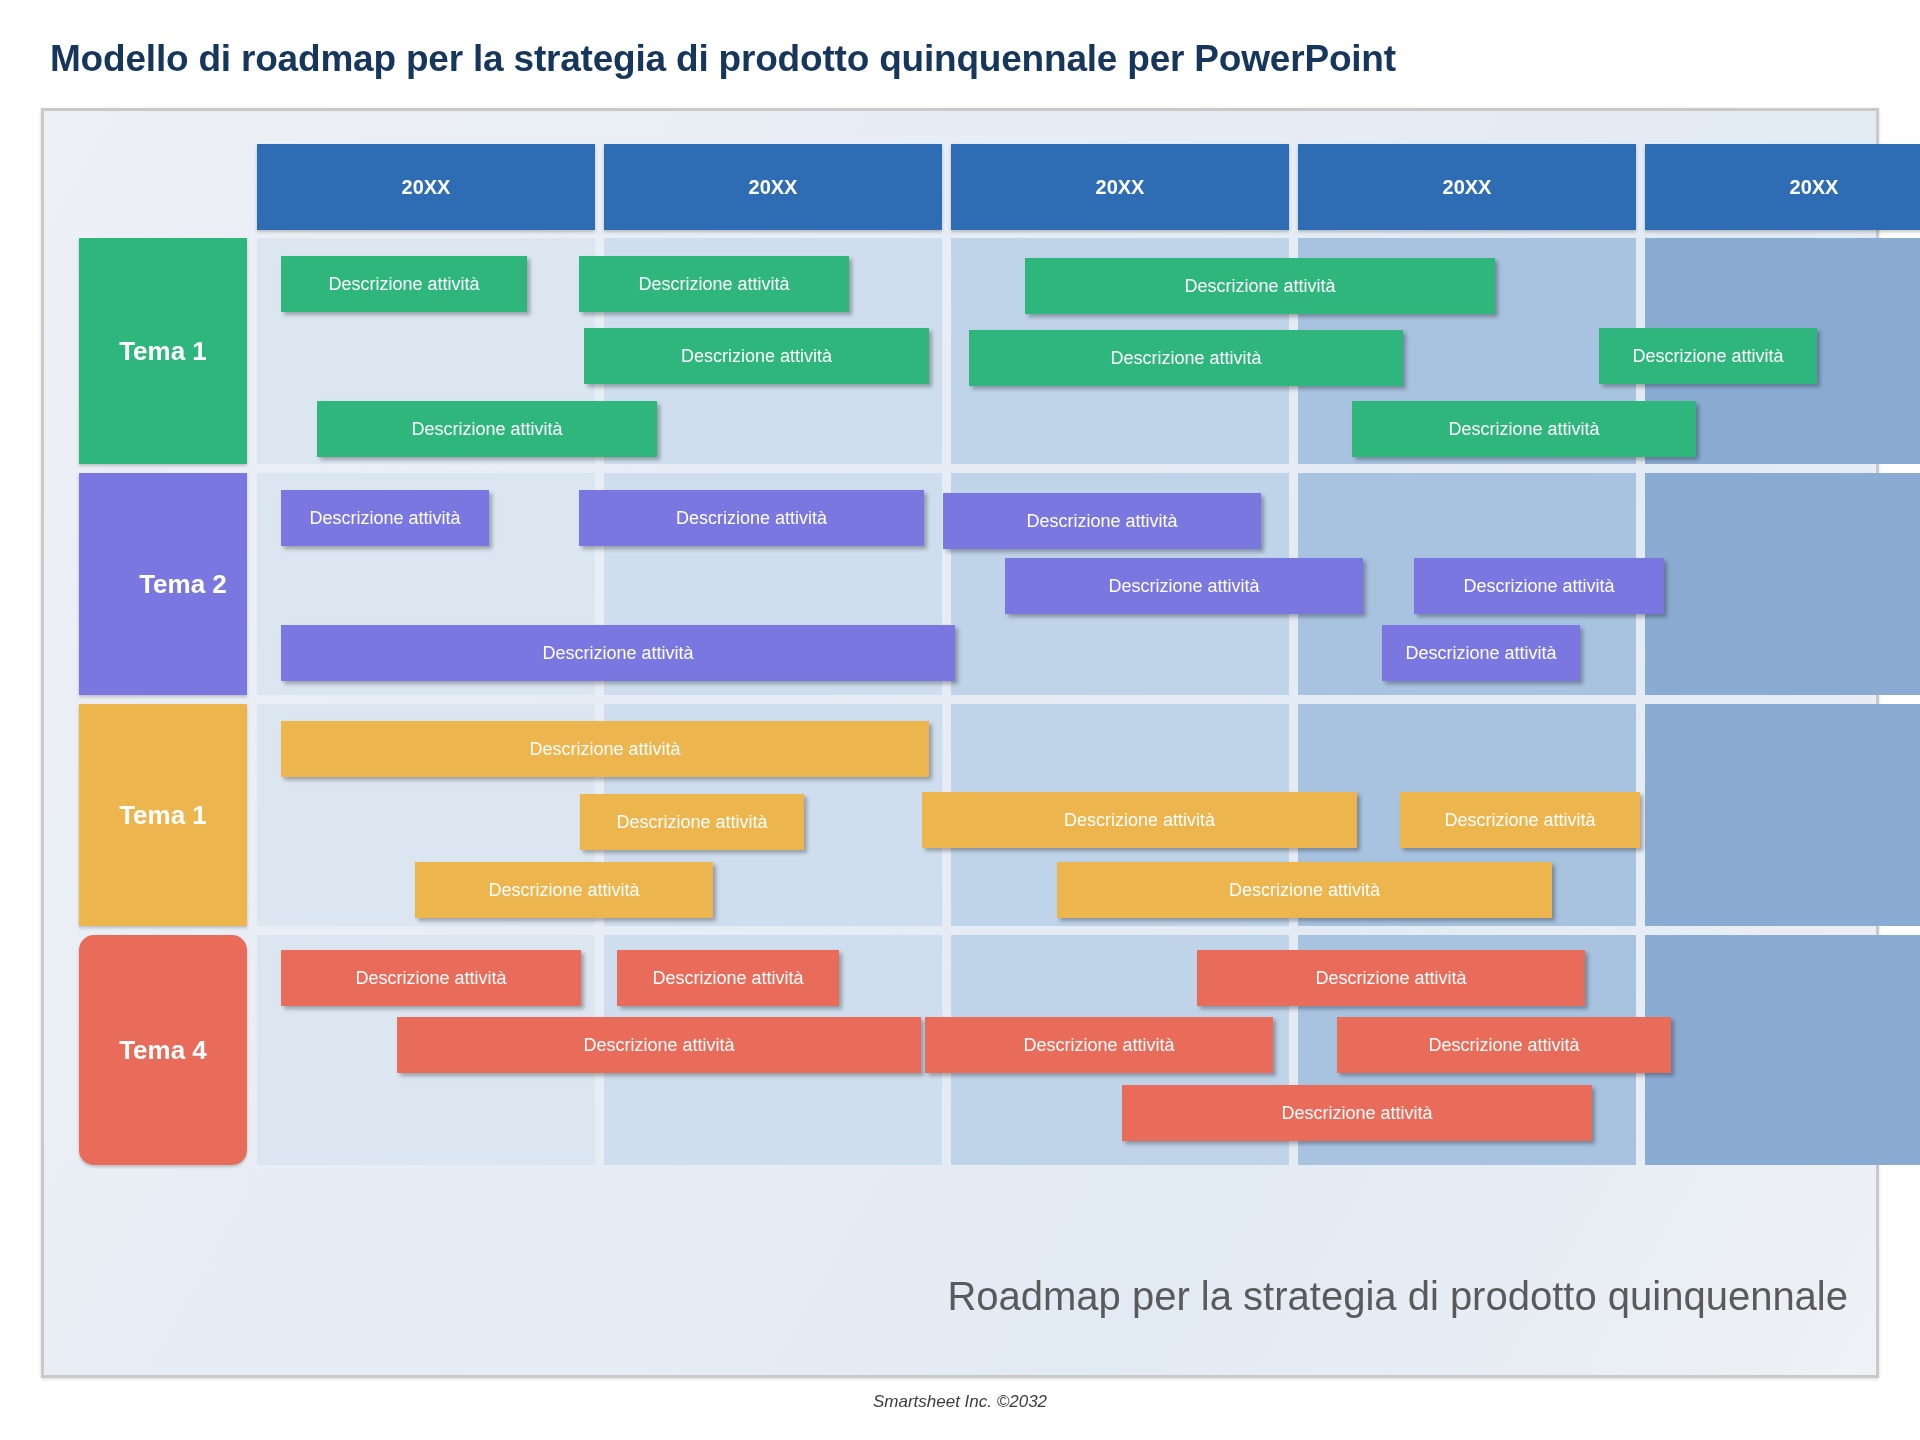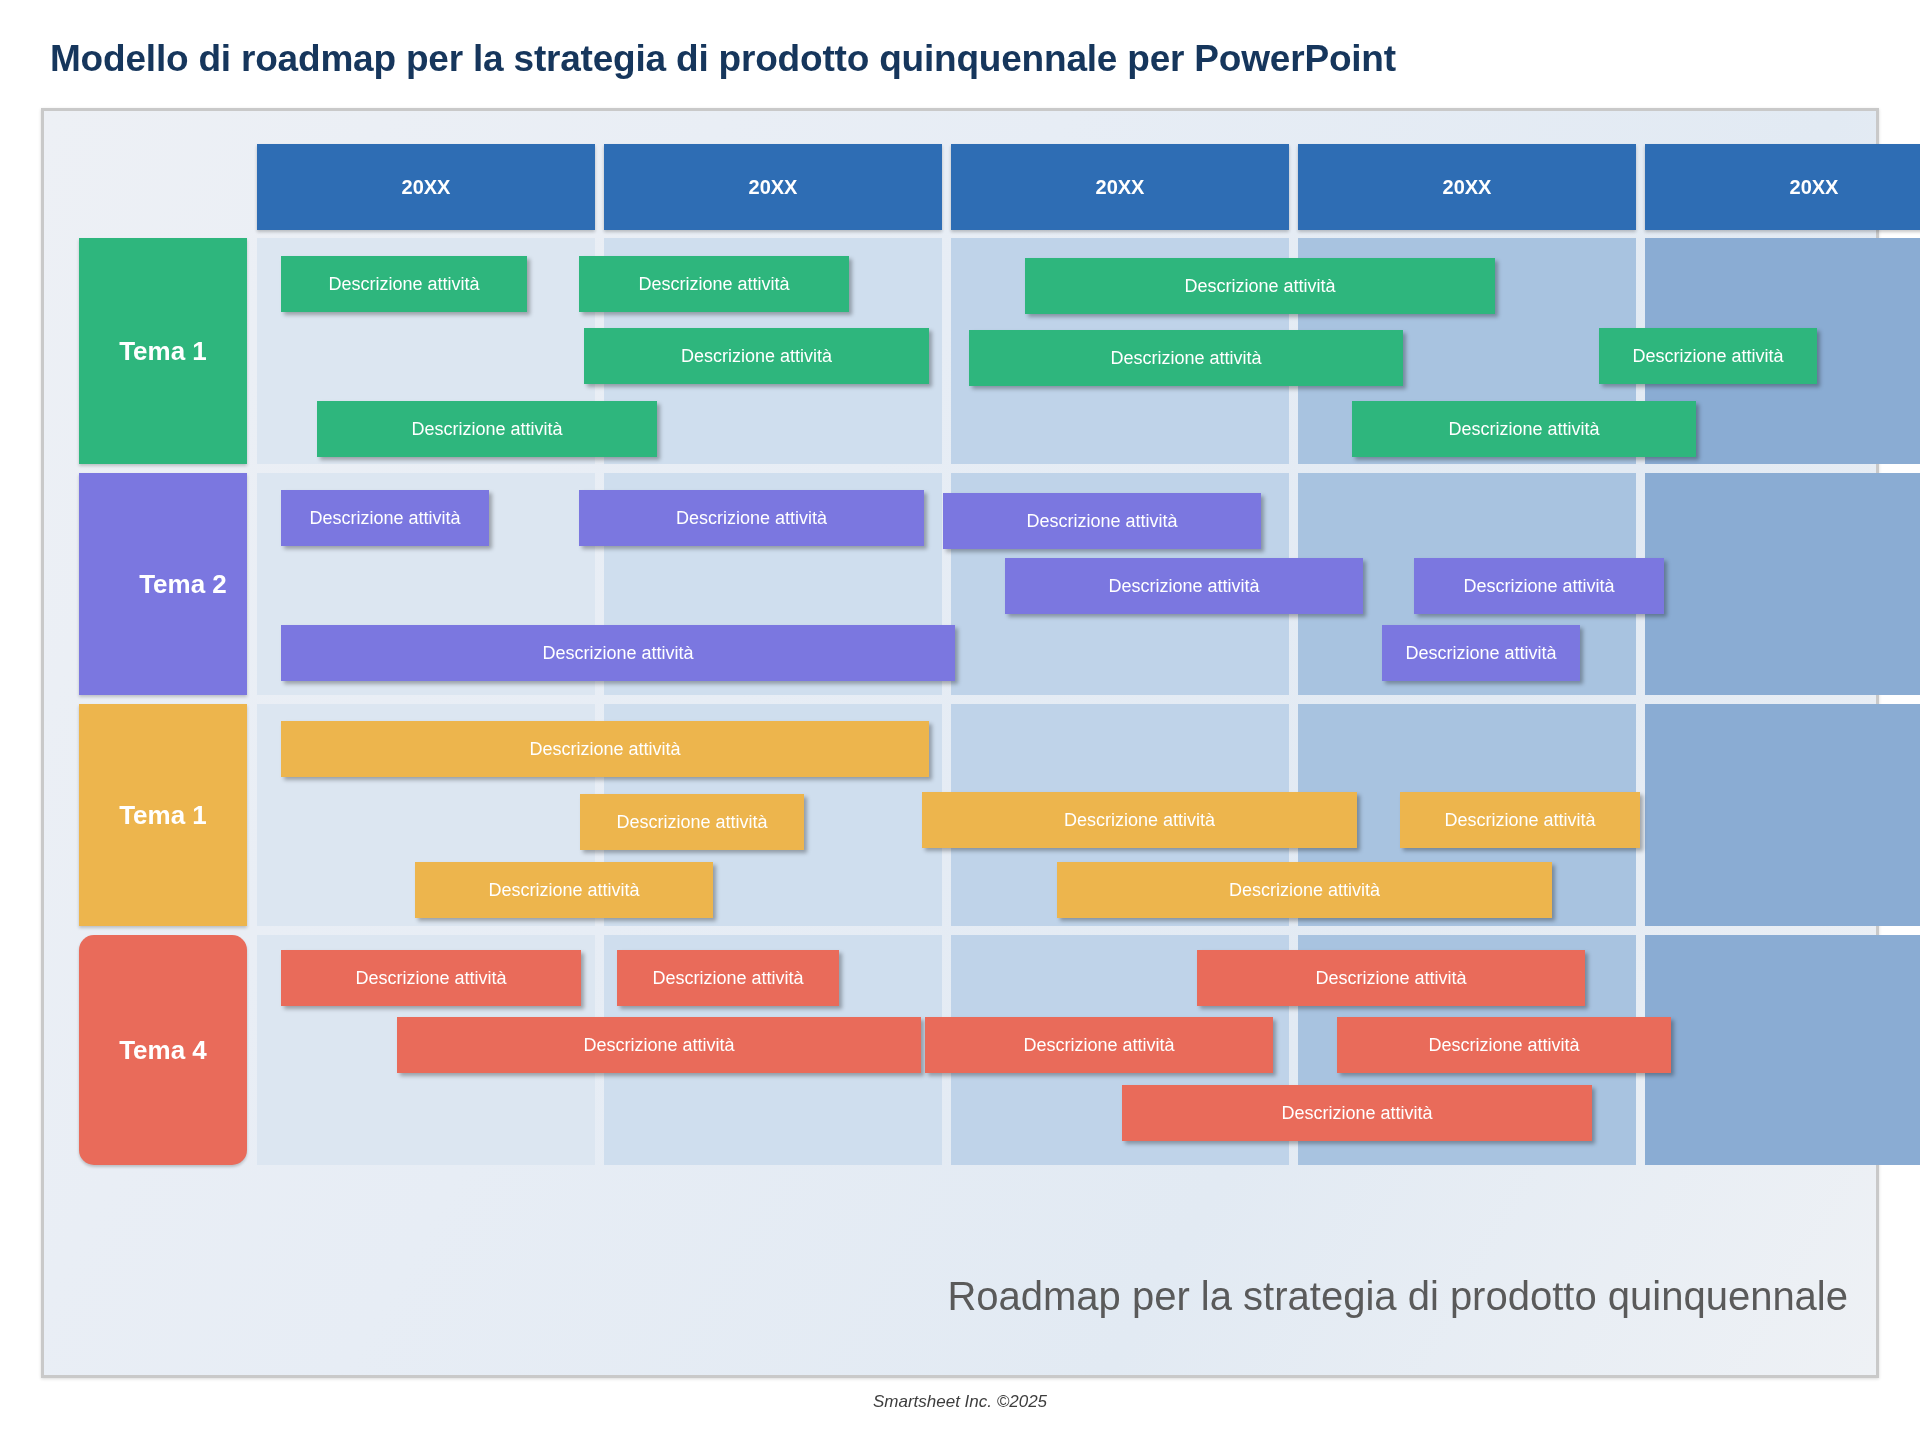--- a/index.html
+++ b/index.html
@@ -205,13 +205,13 @@
             </div>
           </div>
         </div>
 
     </div>
 
     <div id="caption">Roadmap per la strategia di prodotto quinquennale</div>
   </div>
 </div>
 
-<div id="footer">Smartsheet Inc. ©2025</div>
+<div id="footer">Smartsheet Inc. ©2032</div>
 
 </body></html>

